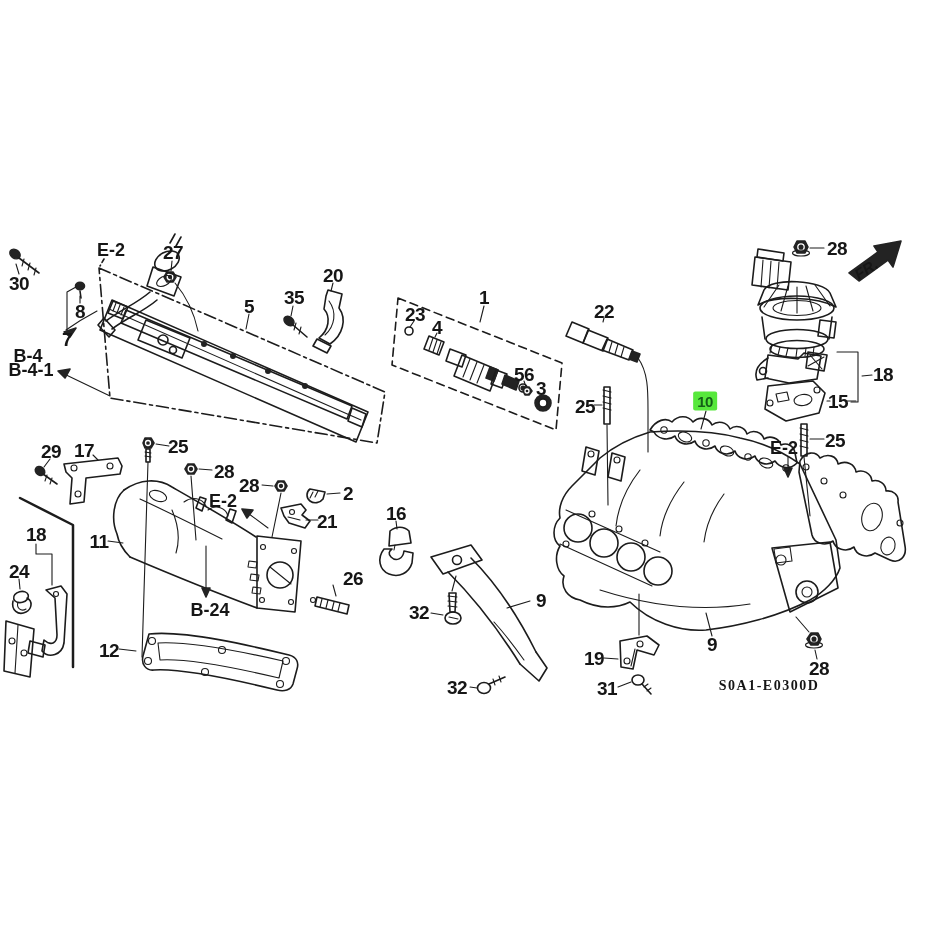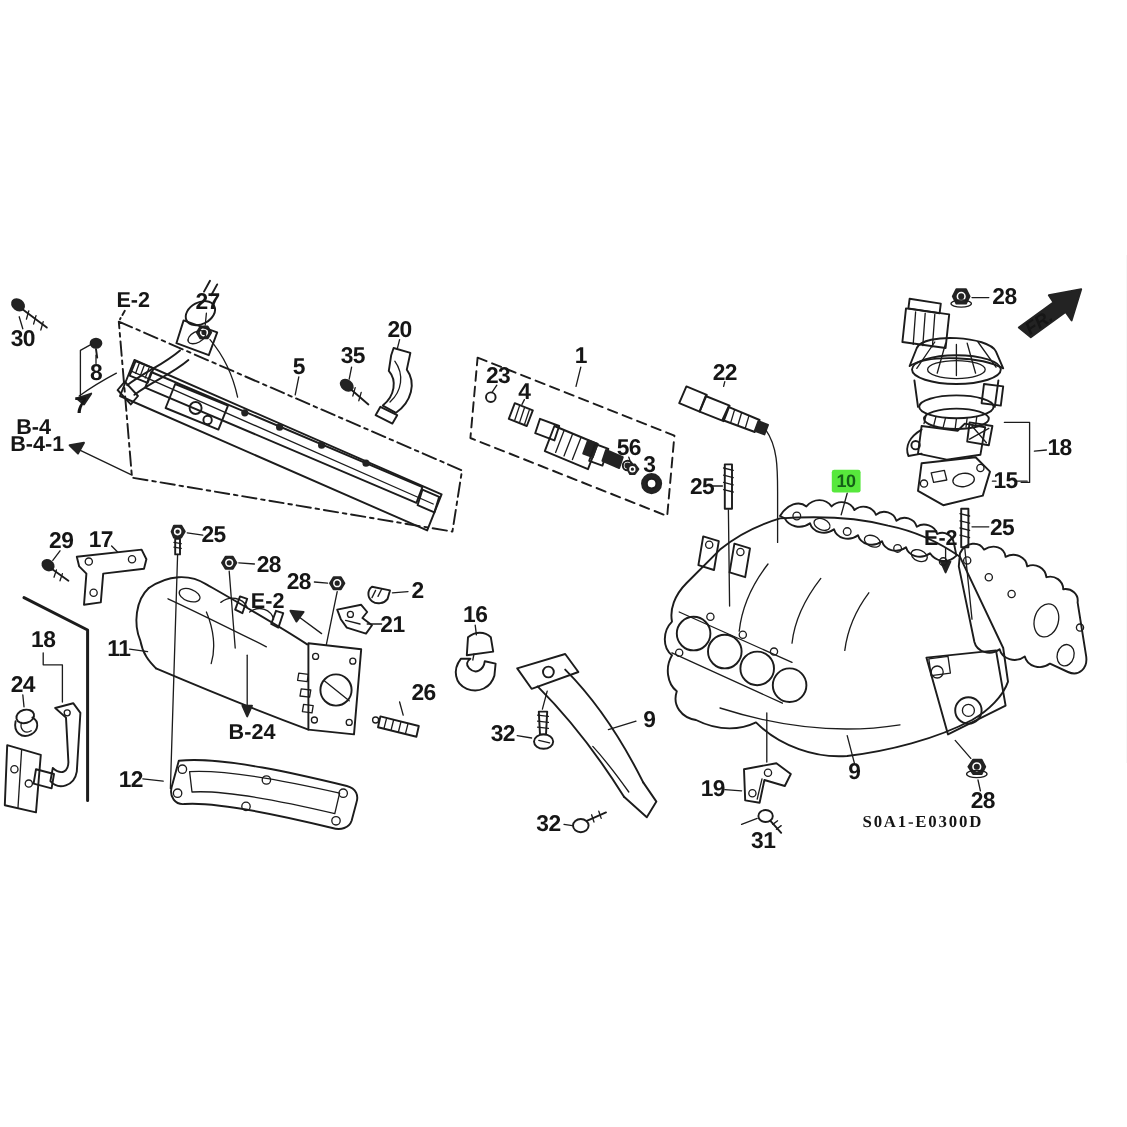--- a/index.html
+++ b/index.html
@@ -340,19 +340,19 @@
       <div class="callout s-num" style="left: 36px; top: 534px;">18</div>
       <div class="callout s-num" style="left: 19px; top: 571px;">24</div>
       <div class="callout s-ref" style="left: 210px; top: 610px;">B-24</div>
       <div class="callout s-num" style="left: 333px; top: 578px; margin-left: 20px;">26</div>
       <div class="callout s-num" style="left: 109px; top: 650px;">12</div>
       <div class="callout s-num" style="left: 396px; top: 513px;">16</div>
       <div class="callout s-num" style="left: 419px; top: 612px;">32</div>
       <div class="callout s-num" style="left: 541px; top: 600px;">9</div>
       <div class="callout s-num" style="left: 457px; top: 687px;">32</div>
       <div class="callout s-num" style="left: 594px; top: 658px;">19</div>
-      <div class="callout s-num" style="left: 636px; top: 688px; margin-top: 13px;">31</div>
+      <div class="callout s-num" style="left: 607px; top: 688px;">31</div>
       <div class="callout s-num" style="left: 712px; top: 644px;">9</div>
       <div class="callout s-num" style="left: 819px; top: 668px;">28</div>
       <div class="callout s-code" style="left: 769px; top: 686px;">S0A1-E0300D</div>
     </div>
 
 </div>
 
 </body></html>

